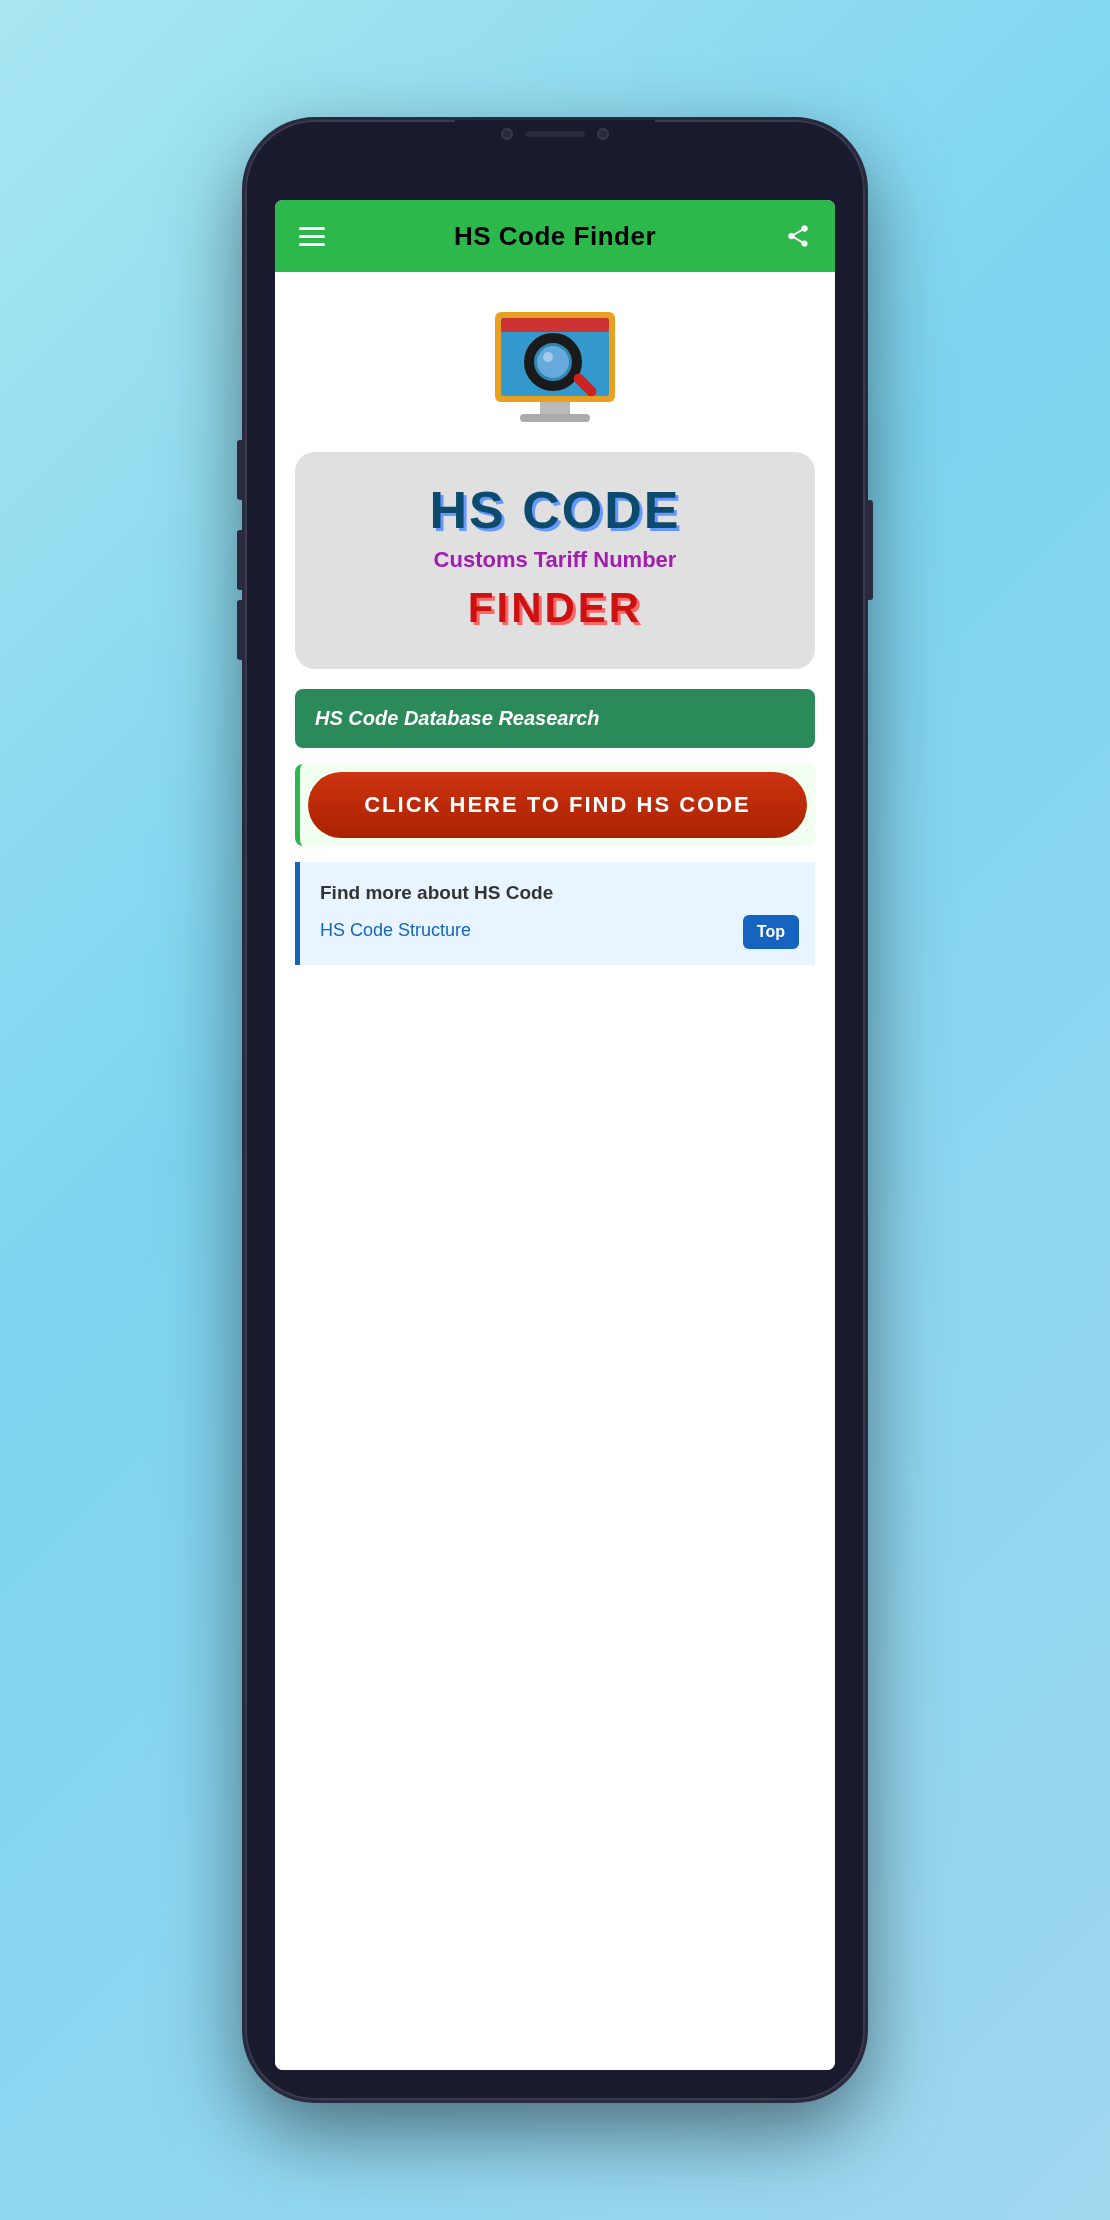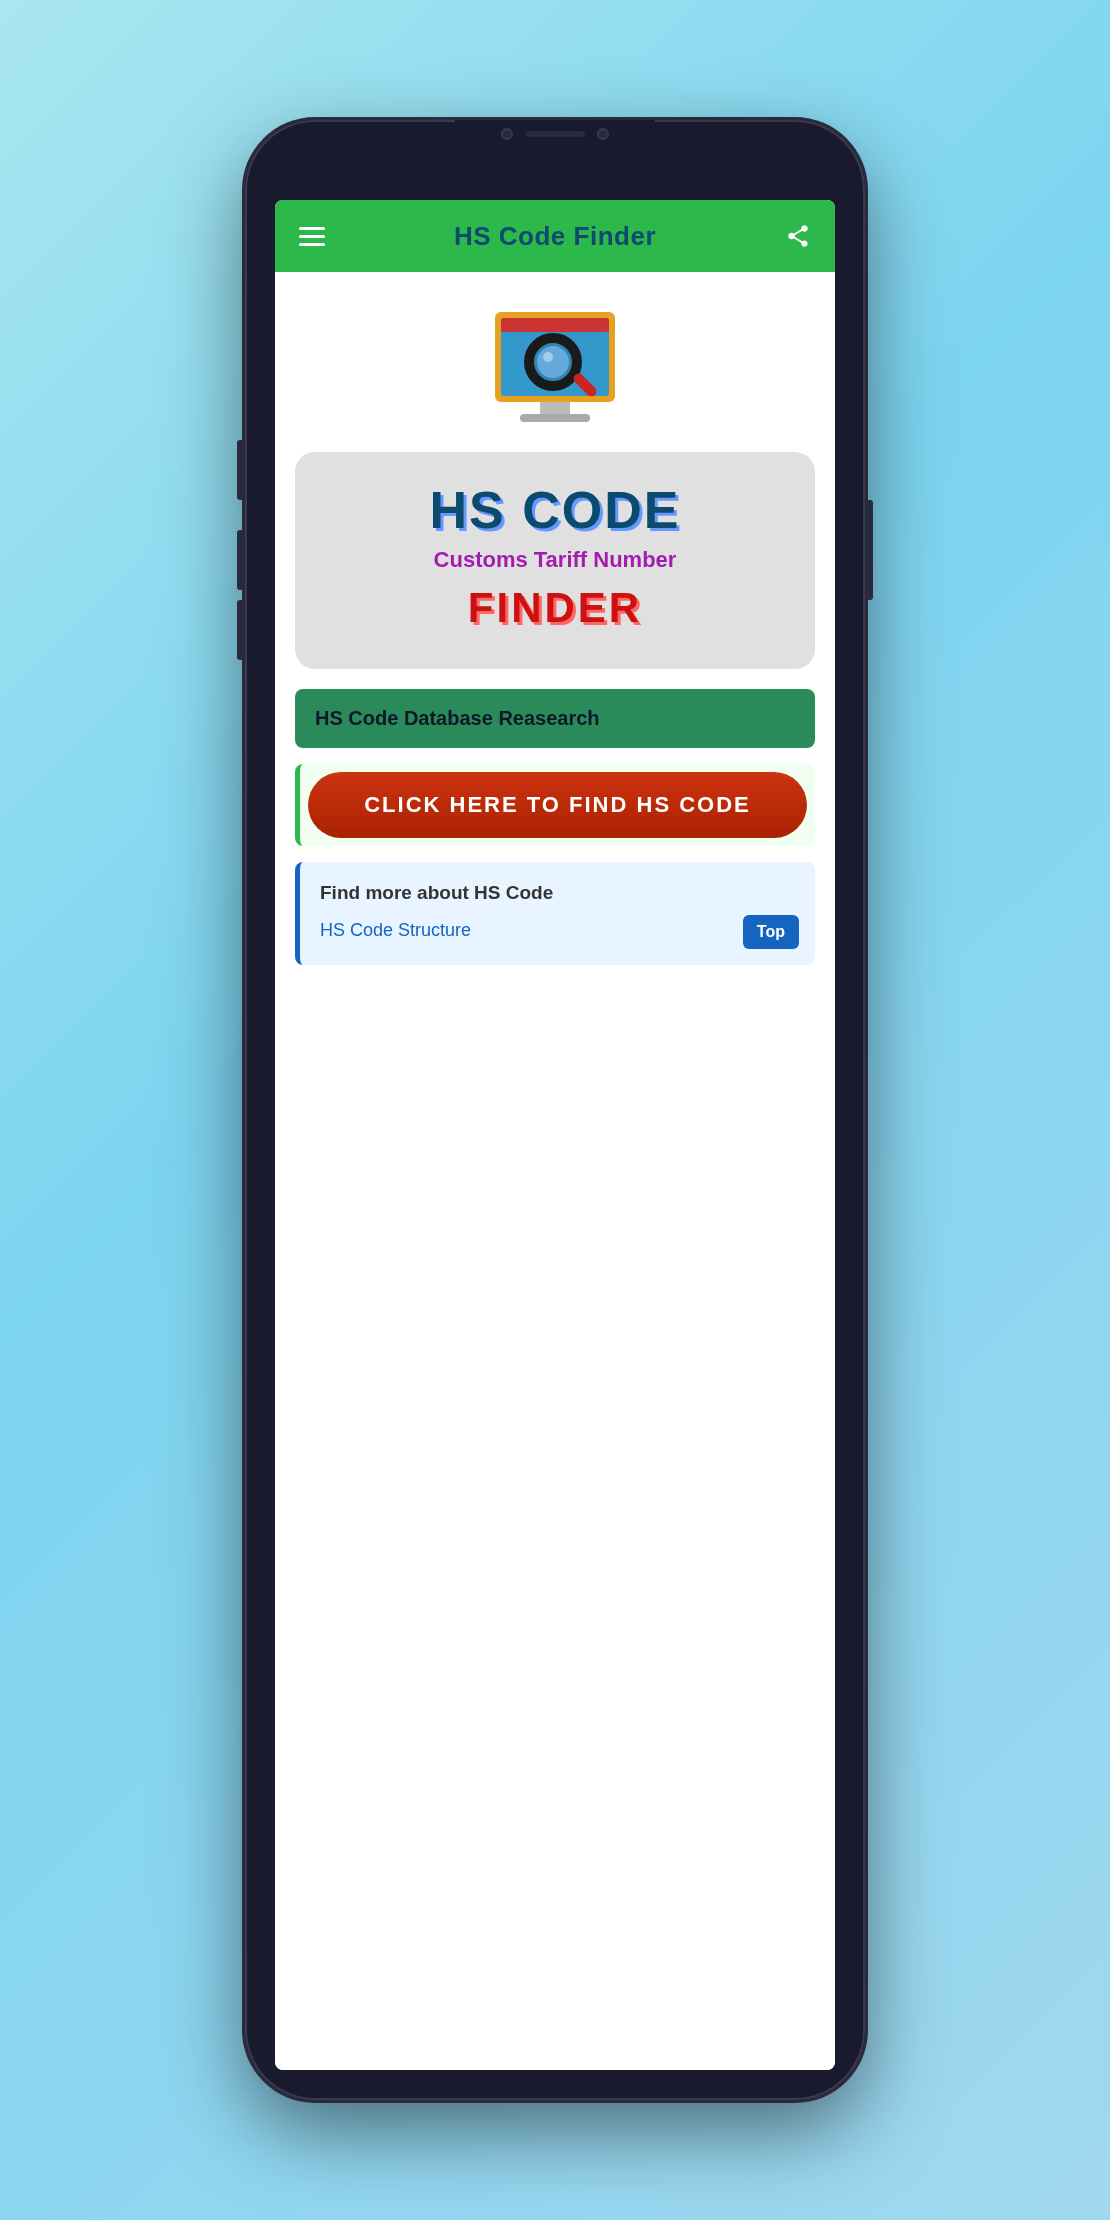--- a/index.html
+++ b/index.html
@@ -111,21 +111,21 @@
       background: #2db84b;
       height: 72px;
       display: flex;
       align-items: center;
       justify-content: space-between;
       padding: 0 24px;
       flex-shrink: 0;
     }
 
     .app-bar-title {
-      color: #0c4a6e;
+      color: #000000;
       font-size: 26px;
       font-weight: bold;
       letter-spacing: 0.5px;
     }
 
     .hamburger-icon {
       display: flex;
       flex-direction: column;
       gap: 5px;
       cursor: pointer;
@@ -206,23 +206,24 @@
     
     .section-header {
       width: calc(100% - 40px);
       margin: 20px 20px 0;
       background: #2a8a5a;
       border-radius: 8px;
       padding: 18px 20px;
     }
 
     .section-header-text {
-      color: #0f172a;
+      color: #ffffff;
       font-size: 20px;
       font-weight: bold;
+      font-style: italic;
     }
 
     
     .find-section {
       width: calc(100% - 40px);
       margin: 16px 20px 0;
       background: #f0fff0;
       border-radius: 8px;
       padding: 8px;
       border-left: 5px solid #2db84b;
@@ -246,21 +247,21 @@
       font-weight: 900;
       letter-spacing: 2px;
       text-transform: uppercase;
     }
 
     
     .info-section {
       width: calc(100% - 40px);
       margin: 16px 20px 0;
       background: #e8f4ff;
-      border-radius: 8px;
+      border-radius: 0;
       padding: 20px 20px 10px;
       border-left: 5px solid #1565c0;
       position: relative;
     }
 
     .info-title {
       color: #333;
       font-size: 19px;
       font-weight: bold;
       margin-bottom: 16px;

